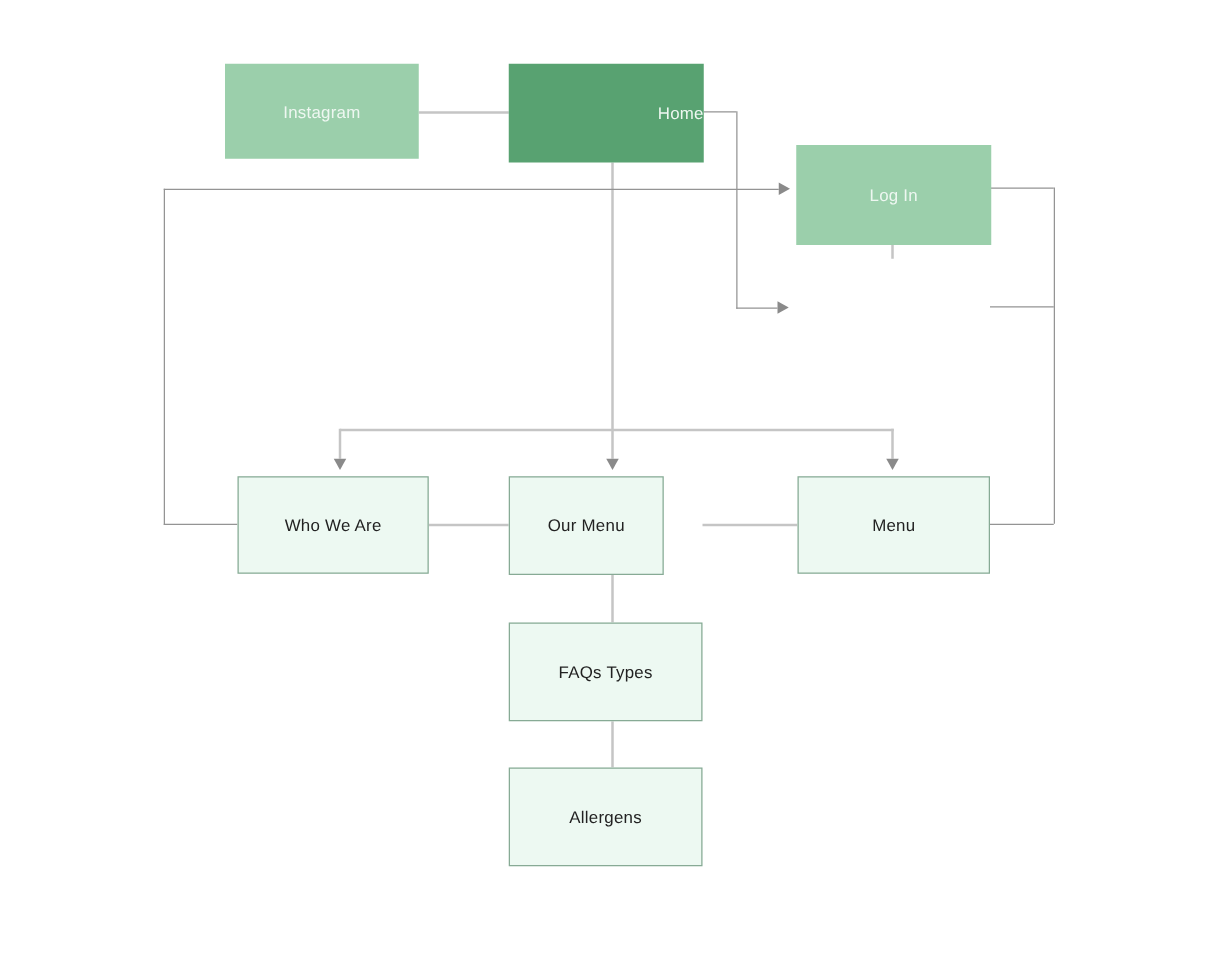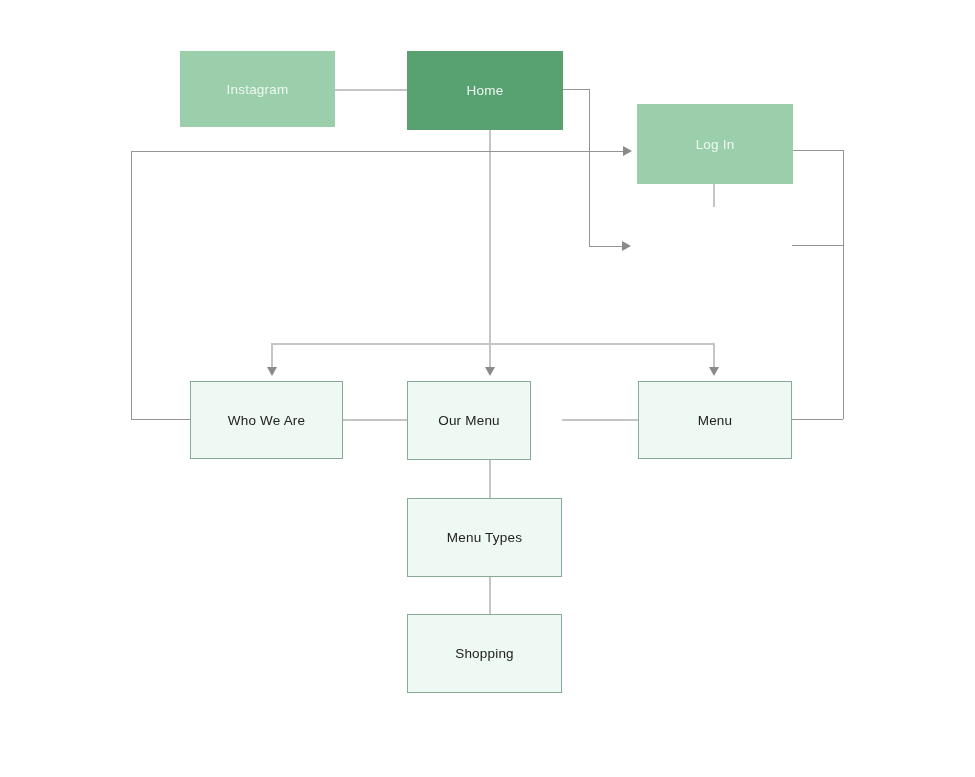--- a/index.html
+++ b/index.html
@@ -25,20 +25,21 @@
     letter-spacing:.2px;
     user-select:none;
   }
   .node.solid-light{
     background:var(--node-light-green,#9bcfab);
     color:var(--text-light,#eef7f1);
   }
   .node.solid-dark{
     background:var(--node-dark-green,#58a271);
     color:var(--text-light,#eef7f1);
+    justify-content:flex-end;
   }
   .node.outline{
     background:var(--node-mint,#edf9f2);
     border:1px solid var(--node-mint-border,#87aa95);
     color:var(--text-dark,#222);
   }
   
   .seg{position:absolute;}
   .seg.plain{background:var(--connector-light,#c5c5c5);}
   .seg.dark{background:var(--connector-dark,#949494);}
@@ -96,38 +97,38 @@
   <div class="seg dark" style="left:792px;top:419px;width:51px;height:1px"></div>
 
   <div class="node solid-light" style="left:180px;top:51px;width:155px;height:76px">
     <span>Instagram</span>
   </div>
 
   <div class="node solid-dark" style="left:407px;top:51px;width:156px;height:79px">
     <span>Home</span>
   </div>
 
-  <div class="node solid-light" style="left:637px;top:104px;width:156px;height:80px">
+  <div class="node solid-light" style="left:637px;top:116px;width:156px;height:80px">
     <span>Log In</span>
   </div>
 
 
   <div class="node outline" style="left:190px;top:381px;width:153px;height:78px">
     <span>Who We Are</span>
   </div>
 
   <div class="node outline" style="left:407px;top:381px;width:124px;height:79px">
     <span>Our Menu</span>
   </div>
 
   <div class="node outline" style="left:638px;top:381px;width:154px;height:78px">
     <span>Menu</span>
   </div>
 
   <div class="node outline" style="left:407px;top:498px;width:155px;height:79px">
-    <span>Menu Types</span>
+    <span>FAQs Types</span>
   </div>
 
   <div class="node outline" style="left:407px;top:614px;width:155px;height:79px">
-    <span>Shopping</span>
+    <span>Allergens</span>
   </div>
 
 </div>
 
 </body></html>

